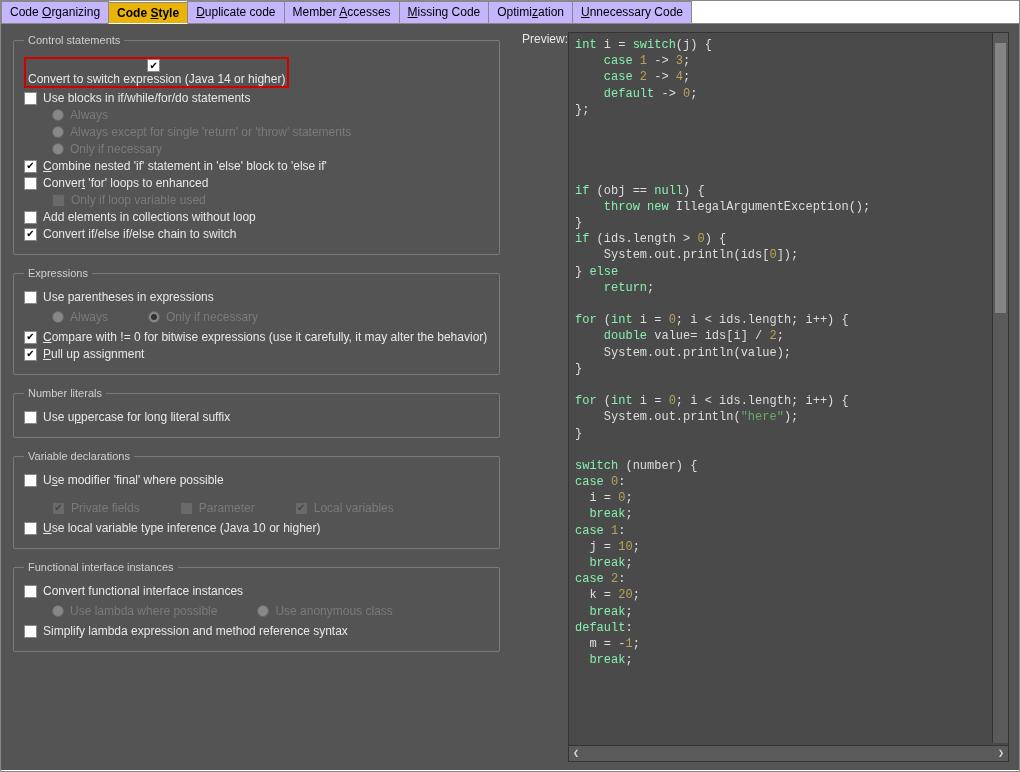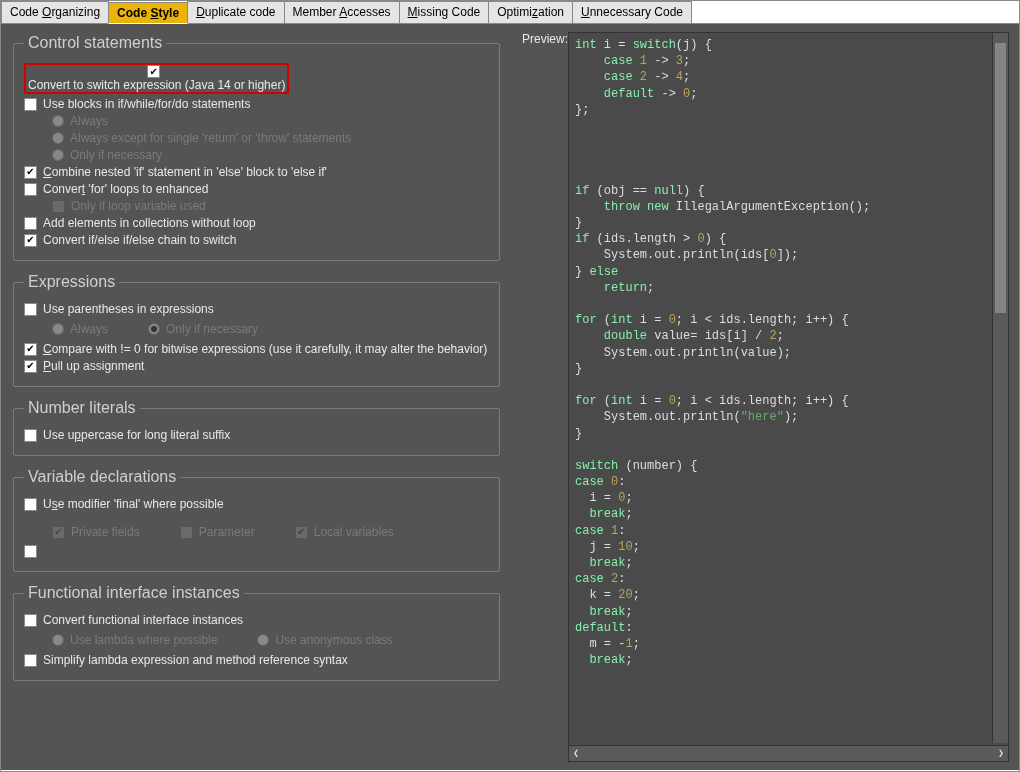--- a/index.html
+++ b/index.html
@@ -15,21 +15,21 @@
 }
 .tabs {
   display: flex;
   background: #fff;
   border-bottom: 1px solid #888;
 }
 .tab {
   padding: 3px 8px;
   border: 1px solid #888;
   border-bottom: none;
-  background: #e5e5e5;
+  background: #c4b5fd;
   margin-right: -1px;
   cursor: pointer;
 }
 .tab.active {
   background: #eab308;
   border-bottom: 1px solid #fff;
   position: relative;
   top: 1px;
   font-weight: bold;
 }
@@ -53,21 +53,21 @@
 }
 fieldset {
   border: 1px solid #7a7a7a;
   border-radius: 2px;
   margin-bottom: 12px;
   padding: 8px 10px 10px 10px;
 }
 legend {
   padding: 0 4px;
   color: #cfcfcf;
-  font-size: 16px;
+  font-size: 11px;
 }
 .row {
   display: flex;
   align-items: center;
   margin: 3px 0;
 }
 .row.indent1 { margin-left: 28px; }
 .row.indent2 { margin-left: 28px; }
 .checkbox {
   width: 13px;
@@ -288,20 +288,21 @@
             <span class="checkbox disabled"></span>
             <span class="label disabled">Parameter</span>
           </span>
         <span class="row">
             <span class="checkbox disabled checked"></span>
             <span class="label disabled">Local variables</span>
           </span>
       </div>
       <div class="row">
           <span class="checkbox"></span>
+          <span class="label"><span class="underline">U</span>se local variable type inference (Java 10 or higher)</span>
         </div>
     </fieldset>
 
     <fieldset>
       <legend>Functional interface instances</legend>
       <div class="row">
           <span class="checkbox"></span>
           <span class="label">Convert functional interface instances</span>
         </div>
       <div class="radio-group-inline">

